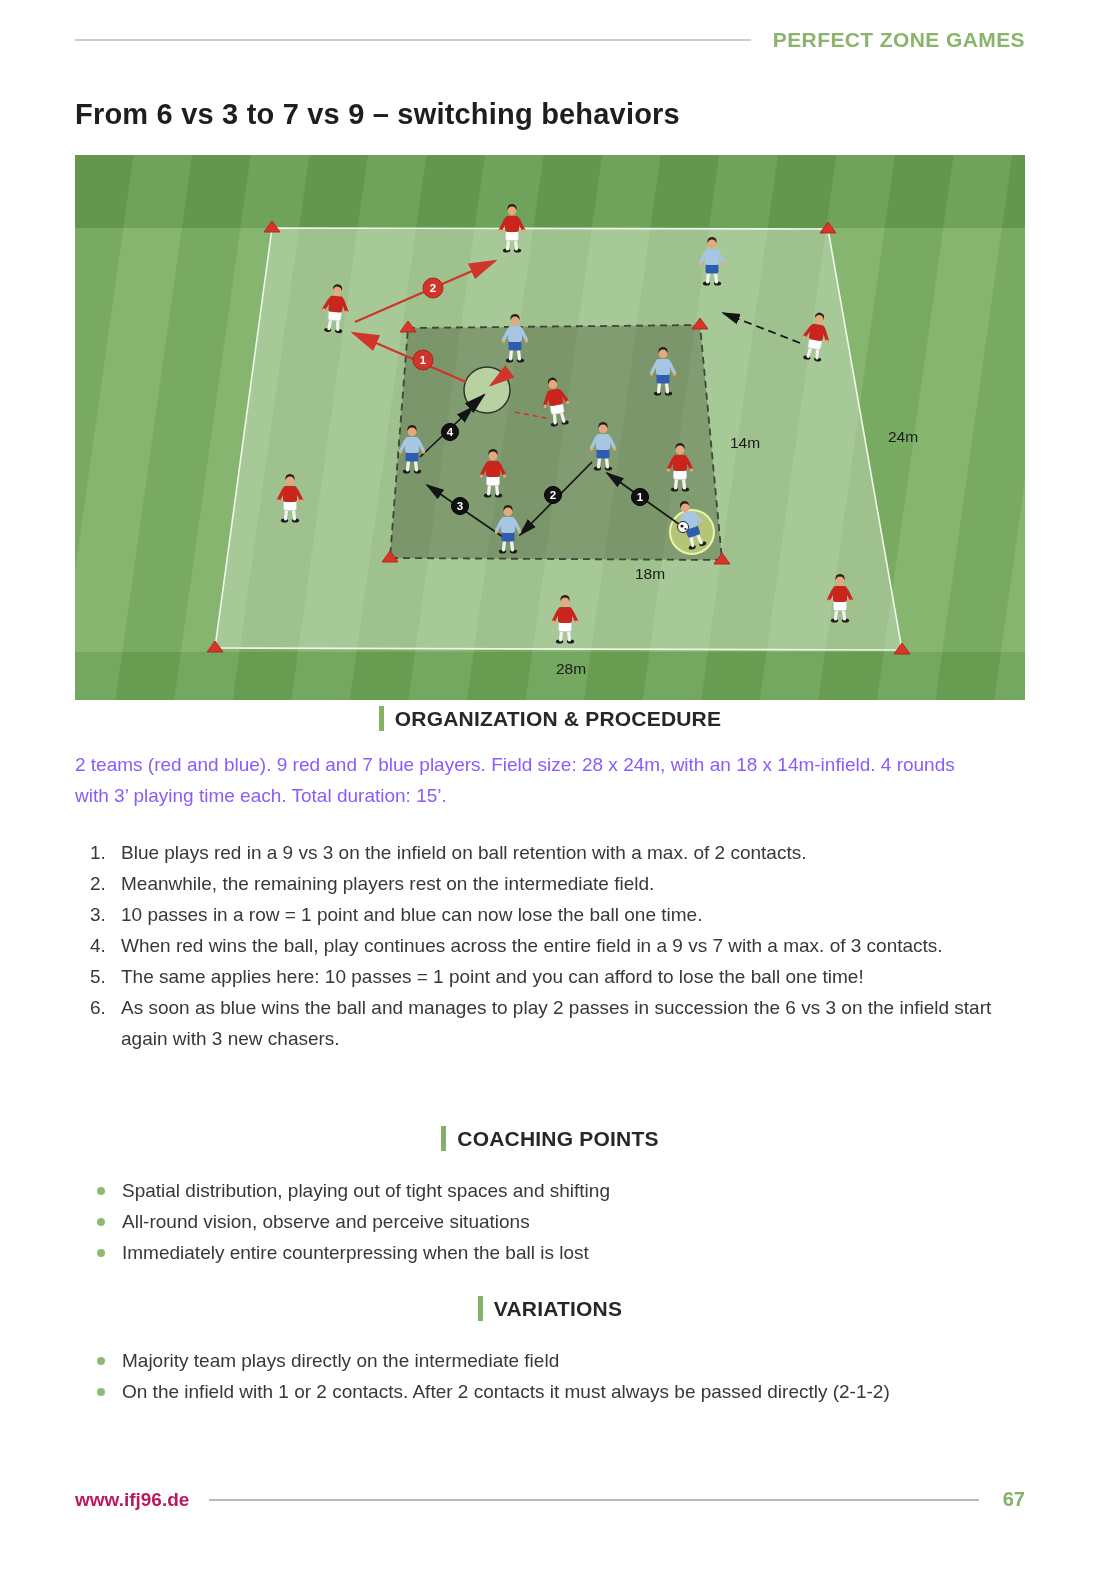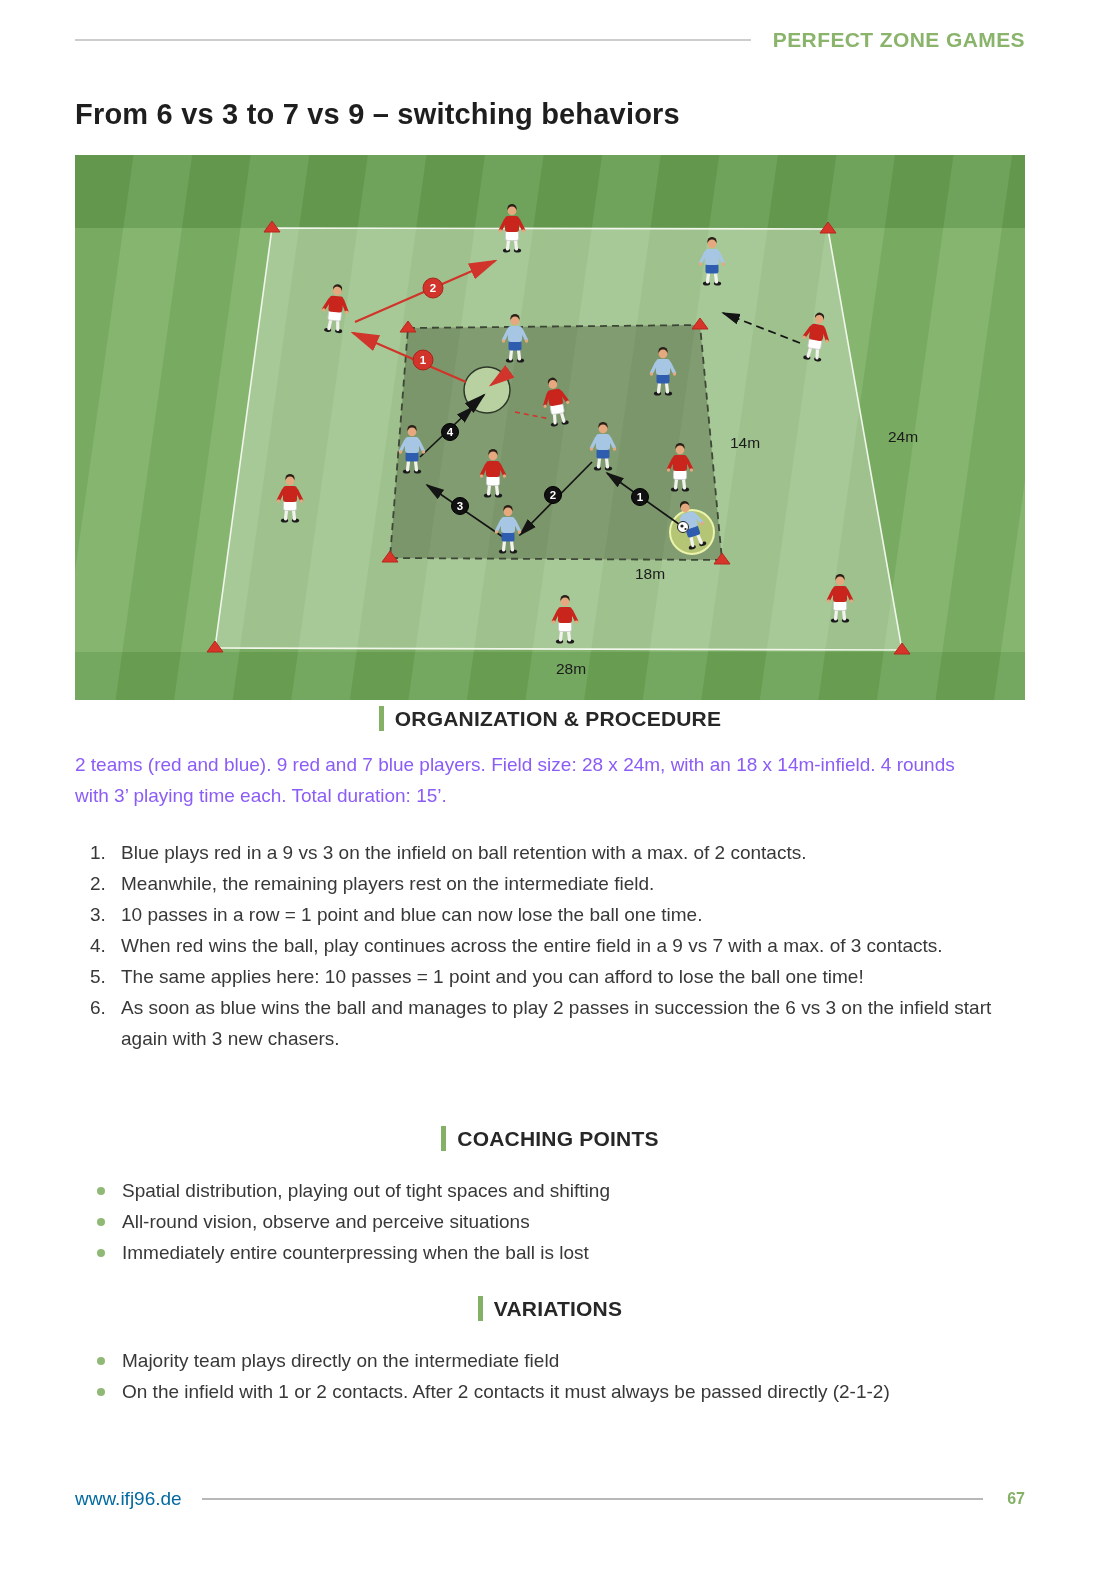--- a/index.html
+++ b/index.html
@@ -29,23 +29,23 @@
   ul.bullets{margin:24px 0 0;padding-left:47px;list-style:none;max-width:930px;}
   ul.bullets li{line-height:31px;position:relative;color:#383838;}
   ul.bullets li::before{content:"";position:absolute;left:-25px;top:12px;width:8px;height:8px;border-radius:50%;background:#8fb974;}
 
   #sec-org{top:706px;}
   #sec-coach{top:1126px;}
   #sec-var{top:1296px;}
 
   
   .pagefooter{top:1488px;display:flex;align-items:center;}
-  .furl{color:#0369a1;font-size:19px;font-weight:normal;}
+  .furl{color:#be185d;font-size:19px;font-weight:bold;}
   .frule{flex:1;height:2px;background:#b8b8b8;margin:0 24px 0 20px;}
-  .fnum{color:#84b166;font-size:16px;font-weight:bold;}
+  .fnum{color:#84b166;font-size:20px;font-weight:bold;}
 </style>
 </head>
 <body>
 
 <div class="page">
 
   <div class="abs pageheader">
     <div class="hrule"></div>
     <div class="header-label">PERFECT ZONE GAMES</div>
   </div>

